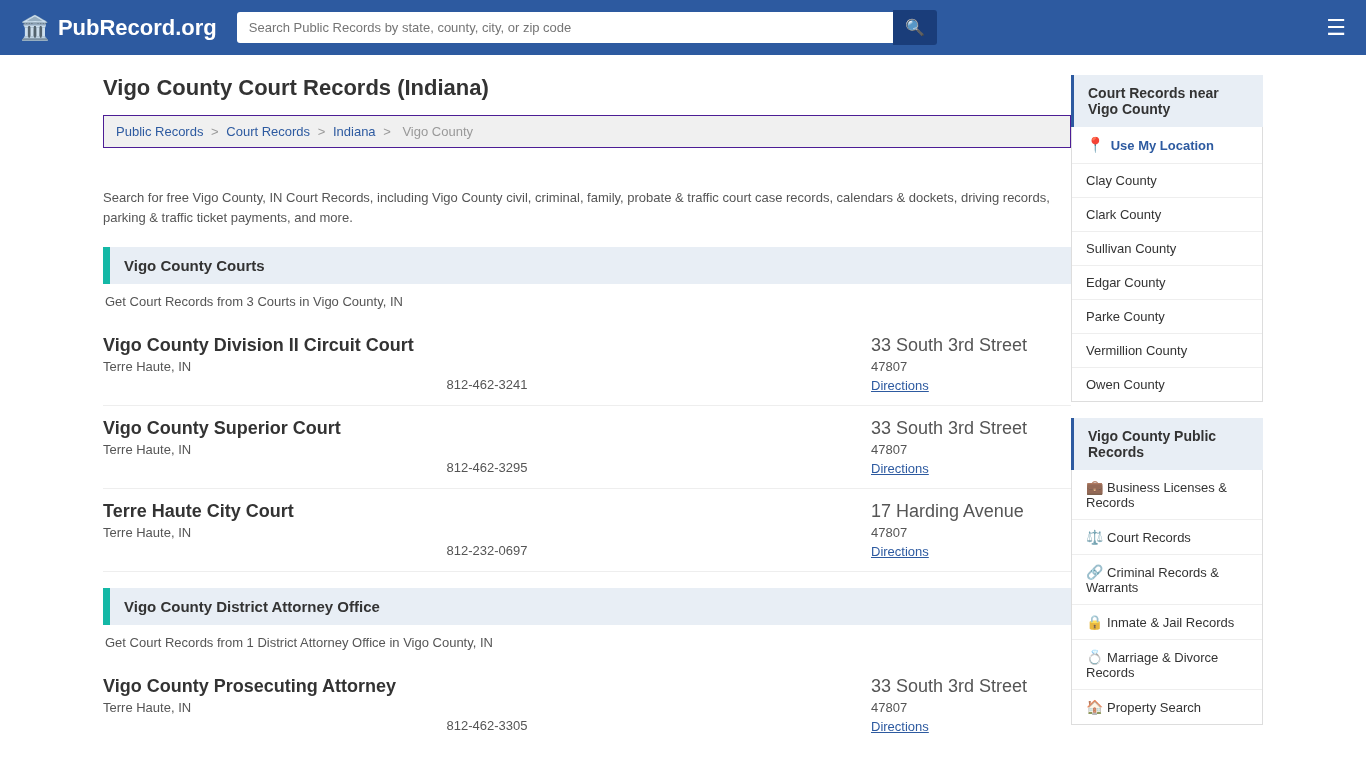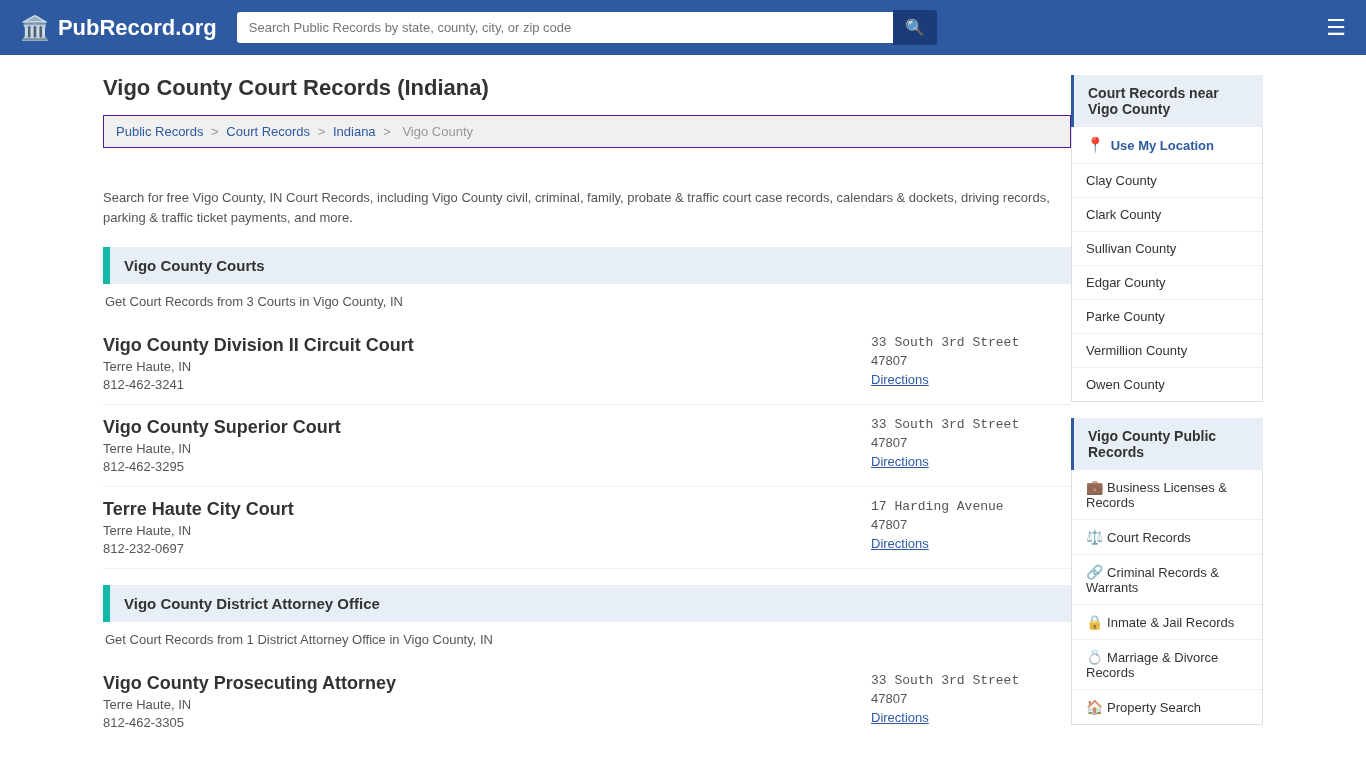--- a/index.html
+++ b/index.html
@@ -138,26 +138,26 @@
       margin-bottom: 3px;
     }
     .court-city {
       font-size: 13px;
       color: #555;
       margin-bottom: 3px;
     }
     .court-phone {
       font-size: 13px;
       color: #555;
+      text-align: center;
     }
     .court-address {
-      font-size: 13px;
+      font-size: 18px;
       color: #555;
       margin-bottom: 3px;
-      font-family: Liberation Mono, monospace;
     }
     .court-zip {
       font-size: 13px;
       color: #555;
       margin-bottom: 3px;
     }
     .directions-link {
       font-size: 13px;
       color: #2d5aa0;
       text-decoration: underline;

